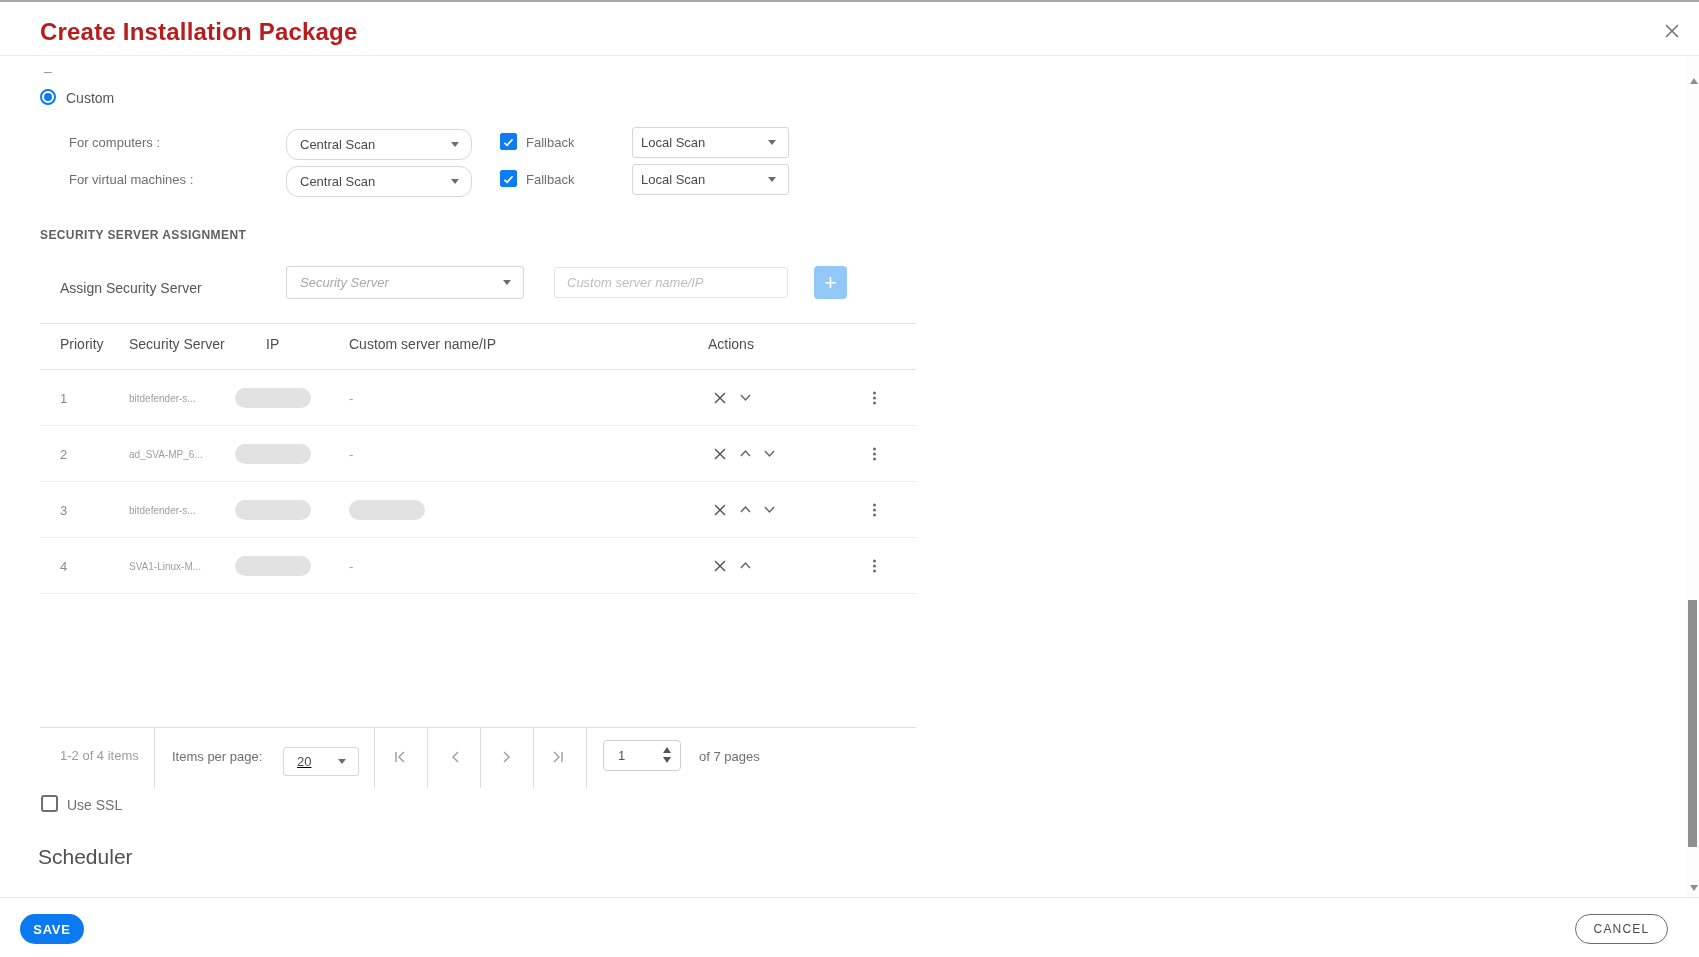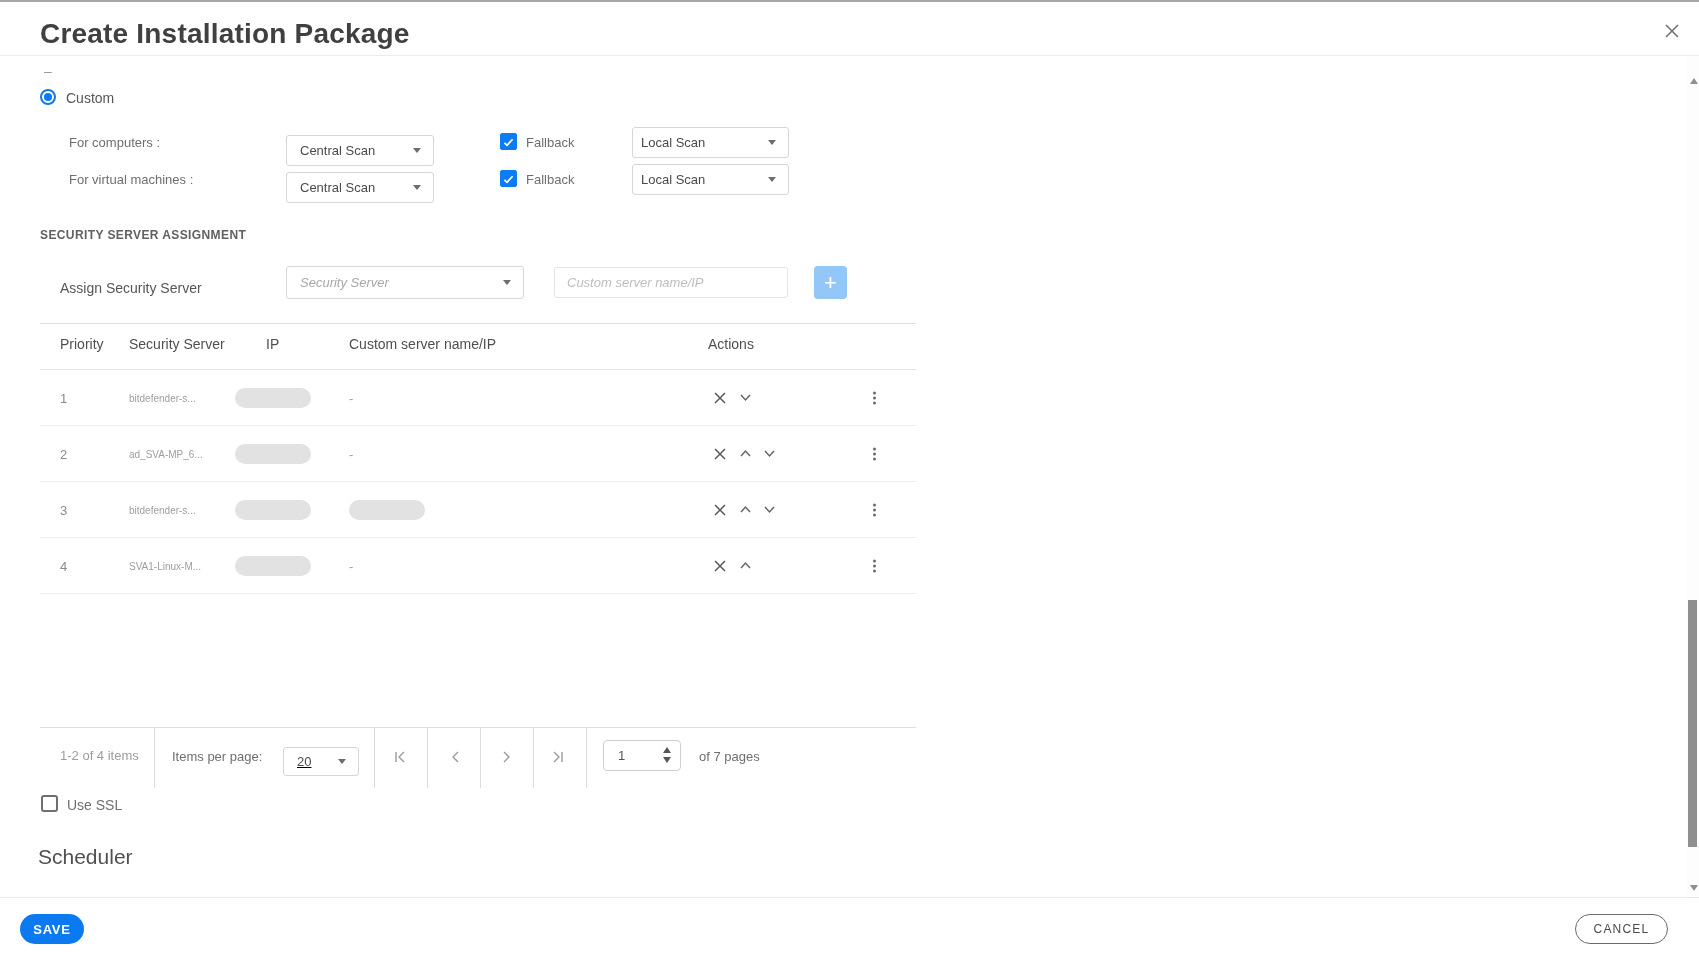--- a/index.html
+++ b/index.html
@@ -5,38 +5,38 @@
   * { margin:0; padding:0; box-sizing:border-box; }
   html,body { background:#fff; }
   #app {
     position:relative; width:1699px; height:957px; overflow:hidden;
     background:#fff; font-family:"Liberation Sans", sans-serif;
     border-top:2px solid #a6a6a6;
   }
 
   
   .hdr-border { position:absolute; left:0; top:53px; width:1699px; height:1px; background:#ececec; }
-  .title { position:absolute; left:40px; top:16px; font-size:28px; font-weight:700; color:#404040; letter-spacing:.2px; }
+  .title { position:absolute; left:40px; top:16px; font-size:24px; font-weight:700; color:#b91c1c; letter-spacing:.2px; }
   .close-btn { position:absolute; left:1658px; top:15px; width:28px; height:28px; display:flex; align-items:center; justify-content:center; cursor:pointer; }
 
   
   .dash-remnant { position:absolute; left:44px; top:61px; font-size:14px; color:#9a9a9a; }
   .radio { position:absolute; left:40px; top:87px; width:16px; height:16px; border:2px solid #0c7bf2; border-radius:50%; display:flex; align-items:center; justify-content:center; }
   .radio .dot { width:8px; height:8px; border-radius:50%; background:#0c7bf2; }
   .radio-label { position:absolute; left:66px; top:88px; font-size:14px; color:#565656; }
 
   .scan-row { position:absolute; left:0; width:920px; height:31px; }
   .scan-row .lbl { position:absolute; left:69px; top:9px; font-size:13px; color:#6e6e6e; }
   .select {
     position:absolute; height:31px; border:1px solid #d6d6d6; border-radius:3px; background:#fff;
     display:flex; align-items:center; padding:0 12px 0 13px; cursor:pointer;
   }
   .select .val { font-size:13px; color:#4a4a4a; flex:1; }
   .caret { width:0; height:0; border-left:4px solid transparent; border-right:4px solid transparent; border-top:5px solid #6d6d6d; }
-  .sel-primary { left:286px; top:9px; width:148px; }
+  .sel-primary { left:286px; top:3px; width:186px;border-radius:12px; }
   .sel-secondary { left:632px; top:1px; width:157px;padding-left:8px; }
   .cb { position:absolute; left:500px; top:7px; width:17px; height:17px; border-radius:2px; }
   .cb.checked { background:#0d7bf3; border:1px solid #0d7bf3; }
   .cb svg { display:block; margin:2px auto 0; }
   .fb-label { position:absolute; left:526px; top:9px; font-size:13px; color:#6e6e6e; }
 
   
   .sec-title { position:absolute; left:40px; top:226px; font-size:12px; font-weight:700; letter-spacing:.4px; color:#616161; }
   .assign-label { position:absolute; left:60px; top:278px; font-size:14px; color:#565656; }
   .assign-select { left:286px; top:264px; width:238px; height:33px; }

